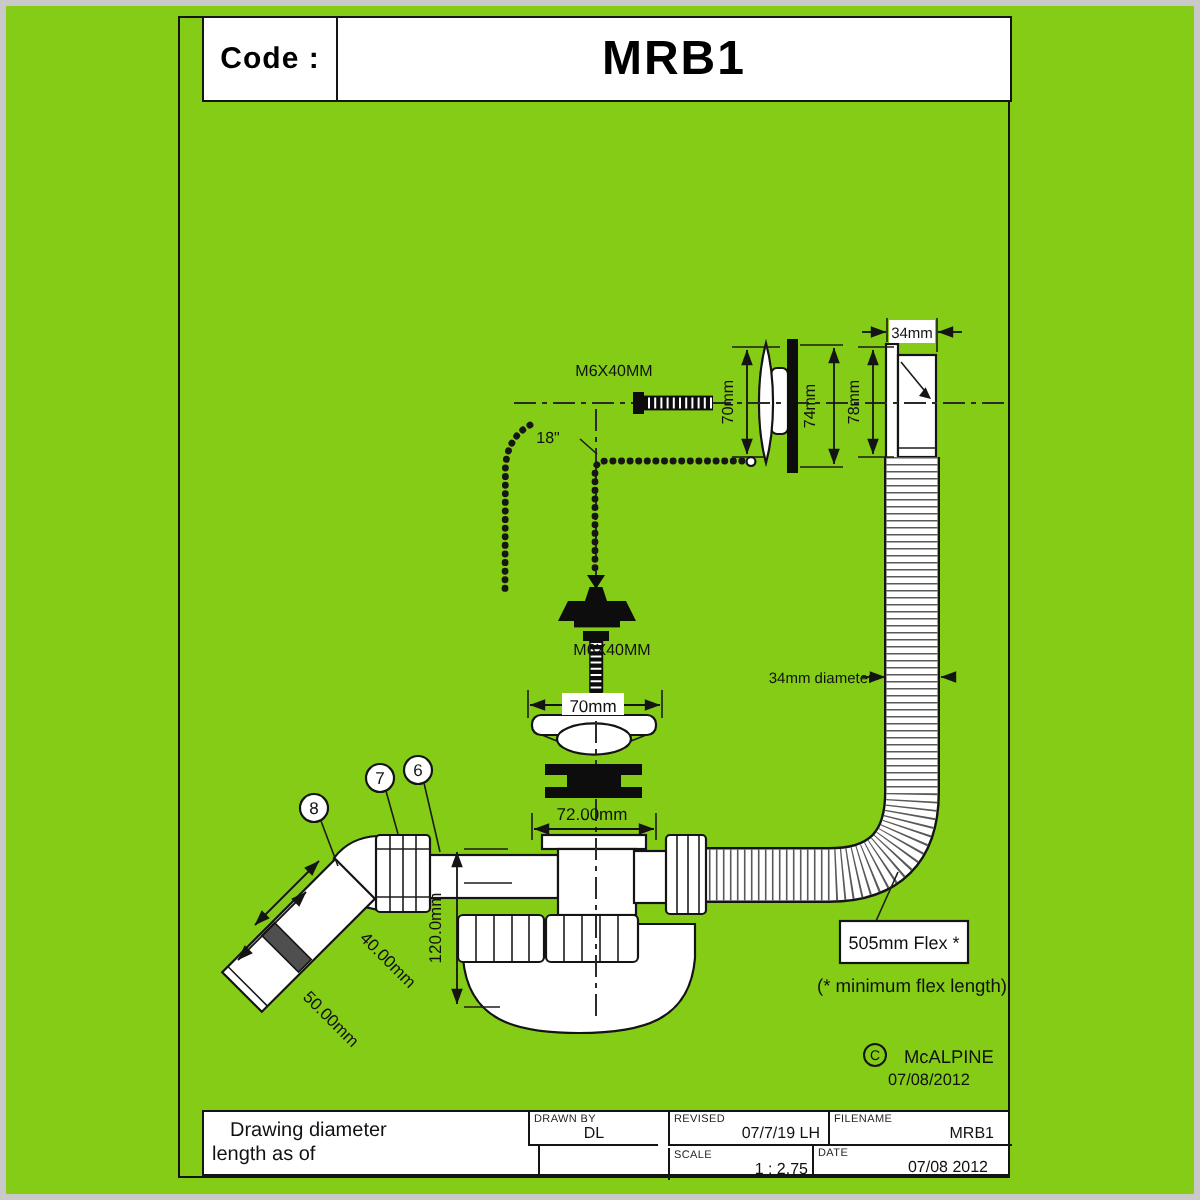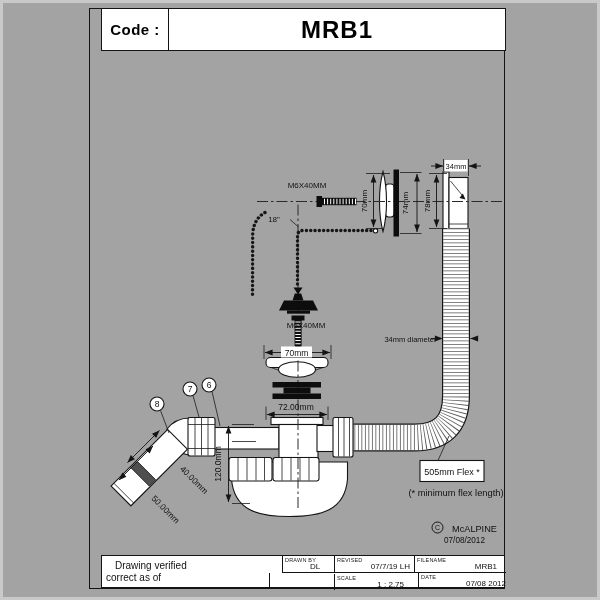--- a/index.html
+++ b/index.html
@@ -1,16 +1,16 @@
 <!DOCTYPE html>
 <html><head>
 <meta charset="utf-8">
 <style>
   html,body{margin:0;padding:0;background:#fff;}
-  .page{position:relative;width:600px;height:600px;background:#a3a3a3;
+  .page{position:relative;width:600px;height:600px;background:#84cc16;
         font-family:"Liberation Sans",sans-serif;overflow:hidden;}
   .edge{position:absolute;inset:0;border:3px solid #c9c9c9;pointer-events:none;z-index:50;}
   .frame{position:absolute;left:89px;top:8px;width:416px;height:581px;border:1.5px solid #141414;box-sizing:border-box;}
   
   .tb-top{position:absolute;left:101px;top:8px;width:405px;height:43px;border:1.3px solid #141414;
           box-sizing:border-box;display:flex;background:#fff;z-index:5;}
   .code-cell{width:66px;border-right:1.3px solid #141414;display:flex;align-items:center;justify-content:center;
              font-weight:bold;font-size:15px;letter-spacing:.5px;}
   .mrb-cell{flex:1;display:flex;align-items:center;justify-content:center;font-weight:bold;font-size:24px;letter-spacing:1px;}
   
@@ -240,40 +240,40 @@
     <g>
       <circle cx="437.5" cy="527.5" r="5.5" fill="none" stroke="#141414" stroke-width="1"></circle>
       <text x="437.5" y="530.2" style="font-size:7px" text-anchor="middle">C</text>
       <text x="452" y="531.5" style="font-size:9.2px" text-anchor="start">McALPINE</text>
       <text x="444" y="542.5" style="font-size:8.2px" text-anchor="start">07/08/2012</text>
     </g>
   </svg>
 
   <div class="tb-bot">
     <div class="verified">
-      <div class="l1">Drawing verified</div>
-      <div class="l2">correct as of</div>
-    </div>
-    <div class="cell" style="left:180px;top:0;width:65px;height:17px;border-bottom:1px solid #141414;">
+      <div class="l1">Drawing diameter</div>
+      <div class="l2">length as of</div>
+    </div>
+    <div class="cell" style="left:162px;top:0;width:65px;height:17px;border-bottom:1px solid #141414;">
       <span class="lbl">DRAWN BY</span>
       <span class="val center">DL</span>
     </div>
     <div class="cell" style="left:167px;top:17px;width:65px;height:16px;"></div>
     <div class="cell" style="left:232px;top:0;width:80px;height:17px;border-bottom:1px solid #141414;">
       <span class="lbl">REVISED</span>
       <span class="val">07/7/19 LH</span>
     </div>
     <div class="cell" style="left:232px;top:18px;width:80px;height:16px;">
       <span class="lbl">SCALE</span>
       <span class="val" style="right:10px">1 : 2.75</span>
     </div>
     <div class="cell" style="left:312px;top:0;width:92px;height:17px;border-bottom:1px solid #141414;">
       <span class="lbl">FILENAME</span>
       <span class="val" style="right:9px">MRB1</span>
     </div>
-    <div class="cell" style="left:316px;top:17px;width:92px;height:16px;">
+    <div class="cell" style="left:304px;top:17px;width:92px;height:16px;">
       <span class="lbl">DATE</span>
       <span class="val">07/08 2012</span>
     </div>
   </div>
 
   <div class="edge"></div>
 </div>
 
 </body></html>

